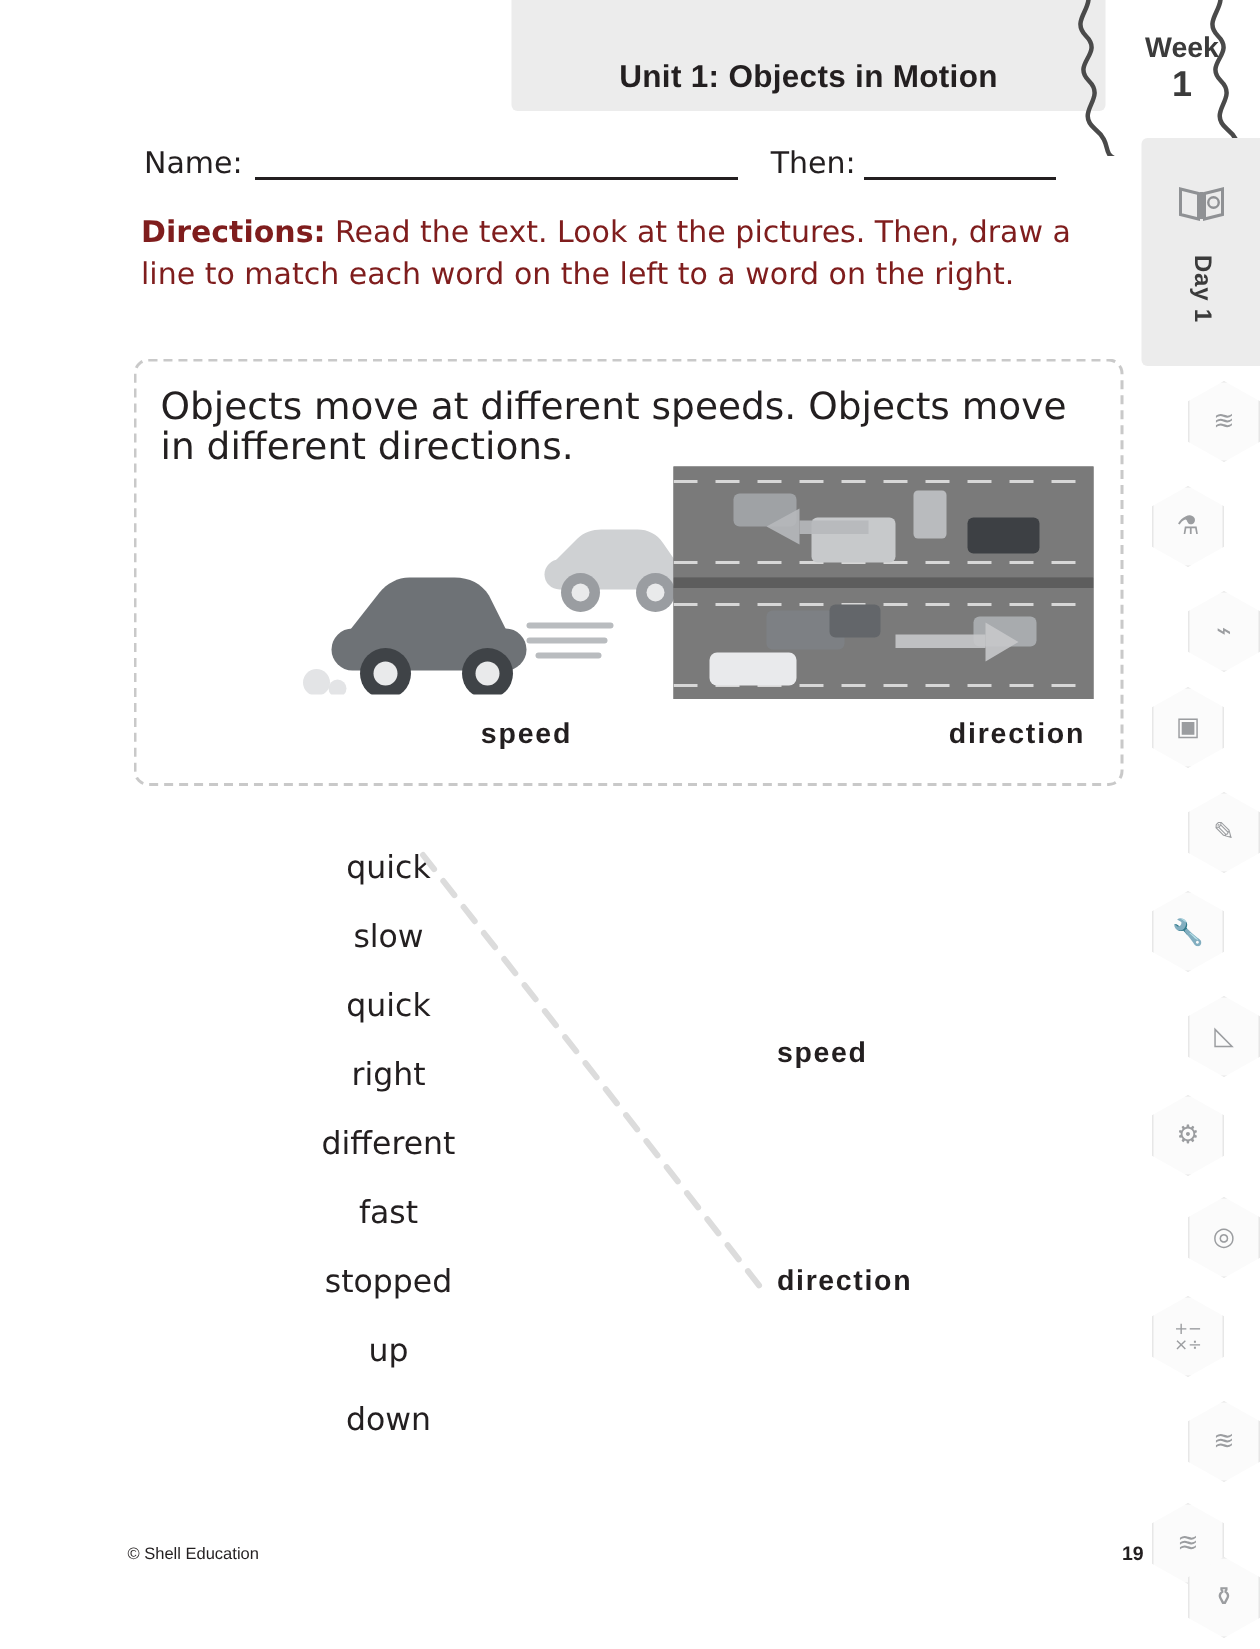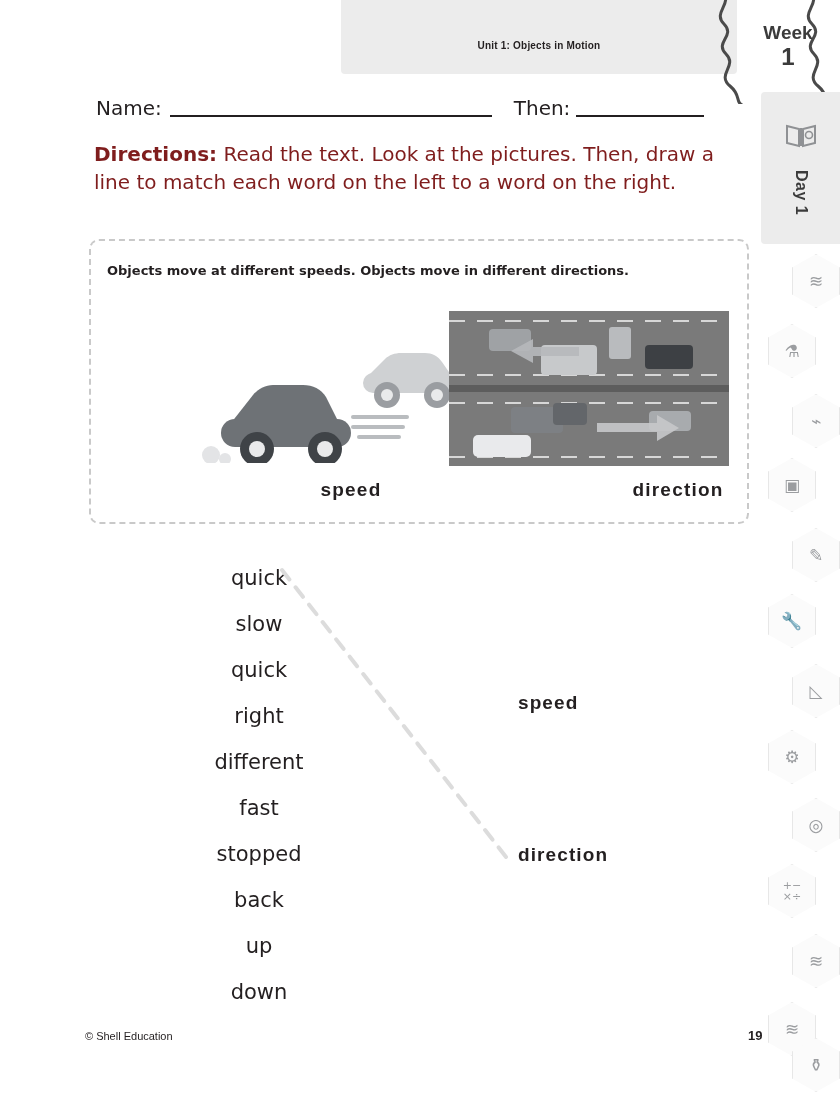--- a/index.html
+++ b/index.html
@@ -27,21 +27,21 @@
     border-radius: 0 0 4px 4px;
   }
   .unit-tab-label {
     position: absolute;
     left: 0;
     right: 0;
     top: 40px;
     text-align: center;
     font-family: "Liberation Sans", sans-serif;
     font-weight: bold;
-    font-size: 10px;
+    font-size: 21px;
     color: #231f20;
     letter-spacing: .2px;
   }
   .week-block {
     position: absolute;
     left: 742px;
     top: 22px;
     width: 92px;
     text-align: center;
   }
@@ -123,21 +123,21 @@
 
   
   .namedate {
     position: absolute;
     left: 96px;
     top: 96px;
     width: 628px;
     font-size: 20px;
     color: #231f20;
     display: flex;
-    align-items: center;
+    align-items: flex-end;
   }
   .namedate .lbl { font-size: 20px; }
   .rule {
     display: inline-block;
     border-bottom: 2px solid #231f20;
     height: 16px;
   }
   .rule.name { width: 322px; margin-left: 8px; }
   .rule.date { width: 128px; margin-left: 6px; }
   .namedate .date-lbl { margin-left: 22px; }
@@ -164,24 +164,23 @@
     border: 2px dashed #c9c9c9;
     border-radius: 10px;
     box-sizing: border-box;
     background: #fff;
   }
   .box-text {
     position: absolute;
     left: 16px;
     top: 16px;
     width: 624px;
-    font-size: 13px;
+    font-size: 25px;
     line-height: 27px;
     color: #231f20;
-    font-weight: bold;
   }
   .caption {
     position: absolute;
     font-family: "Liberation Sans", sans-serif;
     font-weight: bold;
     font-size: 19px;
     letter-spacing: 1.2px;
     color: #231f20;
     text-align: center;
   }
@@ -393,21 +392,20 @@
 </div>
 
 <div class="left-words">
   <div class="w">quick</div>
   <div class="w">slow</div>
   <div class="w">quick</div>
   <div class="w">right</div>
   <div class="w">different</div>
   <div class="w">fast</div>
   <div class="w">stopped</div>
-  <div class="w">back</div>
   <div class="w">up</div>
   <div class="w">down</div>
 </div>
 
 <svg class="match-line" viewBox="0 0 280 320">
   <line x1="22" y1="10" x2="250" y2="302" stroke="#dcdcdc" stroke-width="4" stroke-dasharray="12 10" stroke-linecap="round"></line>
 </svg>
 
 <div class="right-words">
   <div class="rw speed">speed</div>

